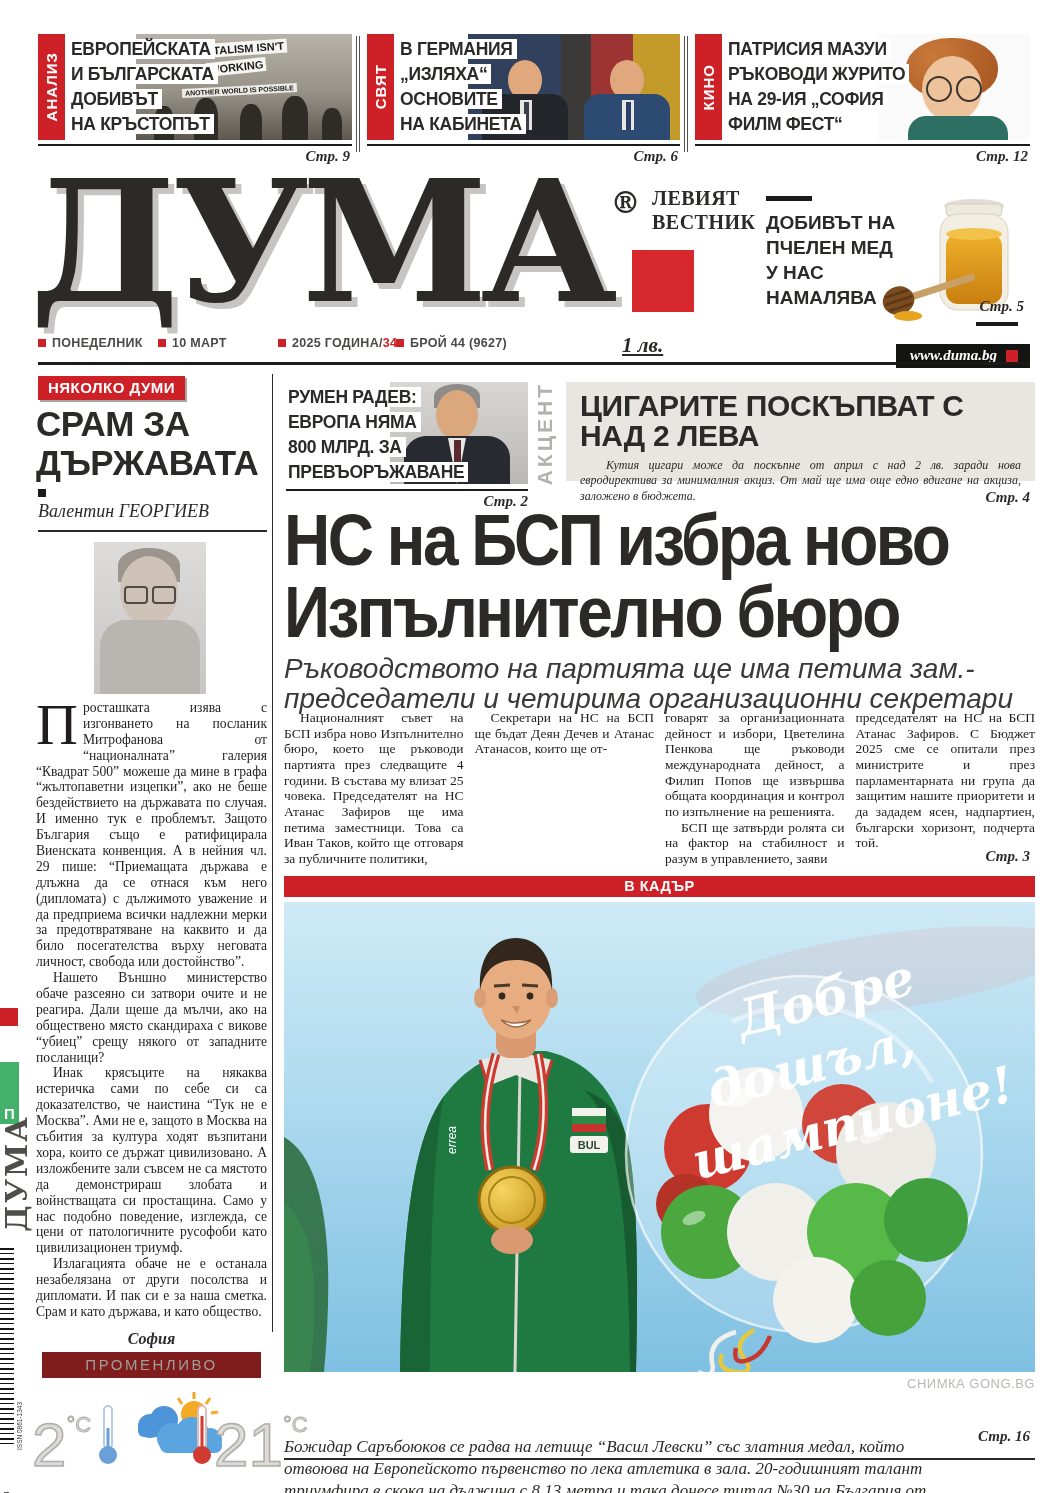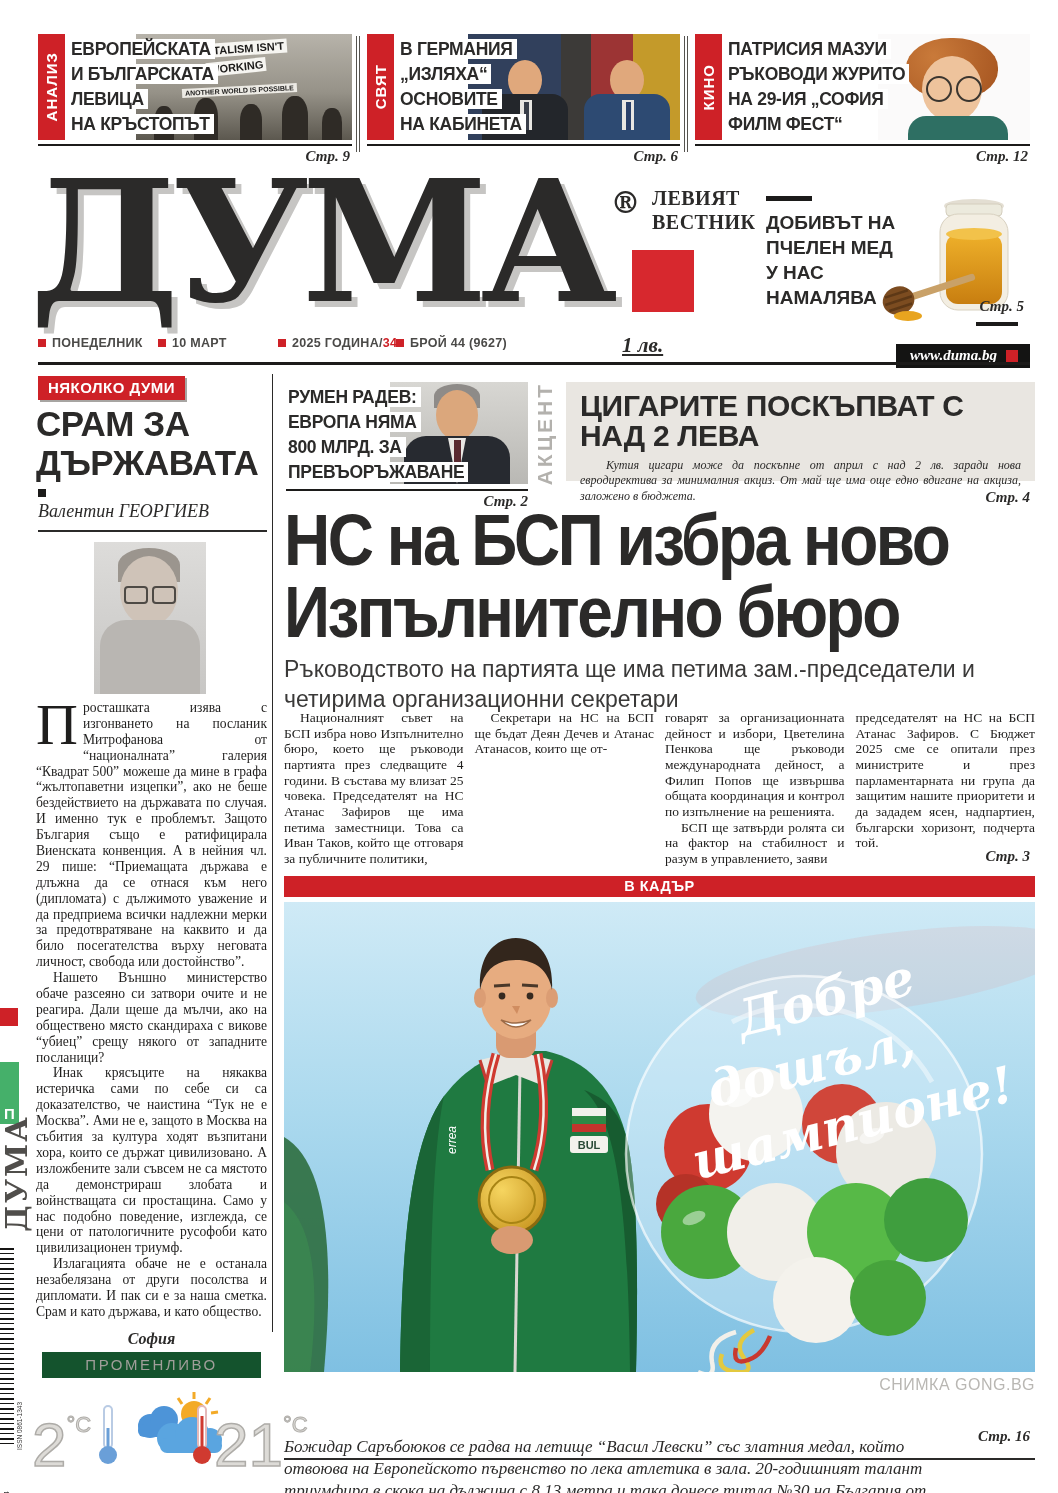--- a/index.html
+++ b/index.html
@@ -81,21 +81,21 @@
          background:#9b958e;}
   .gglass{position:absolute;top:44px;width:20px;height:14px;border:2px solid #4e4a45;
           border-radius:4px;}
   .gbody{position:absolute;left:6px;top:78px;width:100px;height:74px;
          border-radius:26px 26px 0 0;background:#b9b6b2;}
   #op-text{font-size:13.6px;line-height:1.17;text-align:justify;color:#1f1e1d;overflow:hidden;}
   #op-text p{margin:0;text-indent:17px;}
   #op-text p.first{text-indent:0;}
   .dropcap{float:left;font-size:58px;line-height:46px;padding:2px 5px 0 0;font-weight:normal;}
   #city{font-weight:bold;font-style:italic;font-size:16px;text-align:center;}
-  #cond{background:#14532d;color:#a09e9a;font-family:"Liberation Sans",sans-serif;
+  #cond{background:#7f1d1d;color:#a09e9a;font-family:"Liberation Sans",sans-serif;
         font-size:15px;letter-spacing:2.5px;text-align:center;line-height:26px;}
   .temp{font-family:"Liberation Sans",sans-serif;font-size:62px;line-height:62px;
         color:#dddbd7;-webkit-text-stroke:1.5px #aeaca8;}
   .tempunit{font-size:22px;vertical-align:34px;-webkit-text-stroke:1px #aeaca8;letter-spacing:0;}
   
   #edge-red{width:18px;height:18px;background:#ce2127;}
   #edge-green{width:19px;height:62px;background:#45b06a;color:#fff;display:flex;
               align-items:flex-end;justify-content:center;font-family:"Liberation Sans",sans-serif;
               font-weight:bold;font-size:15px;padding-bottom:2px;box-sizing:border-box;}
   #edge-duma{font-family:"DejaVu Serif",serif;font-weight:bold;font-size:30px;color:#504e4b;
@@ -118,30 +118,30 @@
           clip-path:polygon(0 0,100% 0,50% 100%);}
   .rtie{position:absolute;left:64px;top:58px;width:7px;height:40px;background:#5a2a30;}
   #akcent span{font-family:"Liberation Sans",sans-serif;font-weight:bold;font-size:21px;
                color:#b3b1ad;letter-spacing:3px;}
   #cigbox{background:#e9e6e1;padding:9px 14px 8px;box-sizing:border-box;}
   #cigbox h2{margin:0 0 7px;font-size:30px;letter-spacing:-0.3px;line-height:1;}
   #cigbody{font-style:italic;font-size:12px;line-height:1.28;text-align:justify;text-indent:26px;}
   
   #headline{font-size:64px;line-height:64px;letter-spacing:-2.5px;transform:scale(1,1.12);
             transform-origin:left top;}
-  #subhead{font-family:"Liberation Sans",sans-serif;font-size:23px;line-height:30px;color:#3a3938;}
+  #subhead{font-family:"Liberation Sans",sans-serif;font-size:28px;line-height:30px;color:#3a3938;font-style:italic;}
   #cols{display:grid;grid-template-columns:repeat(4,1fr);column-gap:11px;overflow:hidden;}
   #cols .colp{font-size:13.5px;line-height:1.16;text-align:justify;color:#1f1e1d;}
   #cols .colp p{margin:0;}
   #cols .colp p.ind{text-indent:16px;}
   
   #vkad{background:#ce2127;color:#fff;text-align:center;font-size:14.5px;line-height:21px;
         letter-spacing:0.5px;}
   #photo{background:linear-gradient(180deg,#cfeaf6 0%,#abd9ee 45%,#7fc0e2 100%);overflow:hidden;}
-  #credit{font-family:"Liberation Sans",sans-serif;font-size:16px;color:#b9b7b3;
+  #credit{font-family:"Liberation Sans",sans-serif;font-size:13px;color:#b9b7b3;
           letter-spacing:0.5px;text-align:right;}
   #caption{font-style:italic;font-size:17px;line-height:1.3;}
   #bottomrule{border-top:2px solid #2b2a29;}
 </style>
 </head>
 <body>
 
 <div id="page">
 
   <div class="teaser" style="left:38px;width:314px;">
@@ -155,21 +155,21 @@
         <div class="banner b3">ANOTHER WORLD IS POSSIBLE</div>
         <div class="fig" style="left:18px;width:20px;height:34px;"></div>
         <div class="fig" style="left:58px;width:24px;height:42px;"></div>
         <div class="fig" style="left:104px;width:22px;height:36px;"></div>
         <div class="fig" style="left:146px;width:26px;height:44px;"></div>
         <div class="fig" style="left:186px;width:20px;height:32px;"></div>
       </div>
       <div class="tlines cond">
         <div><span>ЕВРОПЕЙСКАТА</span></div>
         <div><span>И БЪЛГАРСКАТА</span></div>
-        <div><span>ЛЕВИЦА</span></div>
+        <div><span>ДОБИВЪТ</span></div>
         <div><span>НА КРЪСТОПЪТ</span></div>
       </div>
     </div>
     <div class="trule"></div>
     <div class="tpage pagenum">Стр. 9</div>
   </div>
 
   <div class="tsep" style="left:356px;"></div>
 
   <div class="teaser" style="left:367px;width:313px;">

